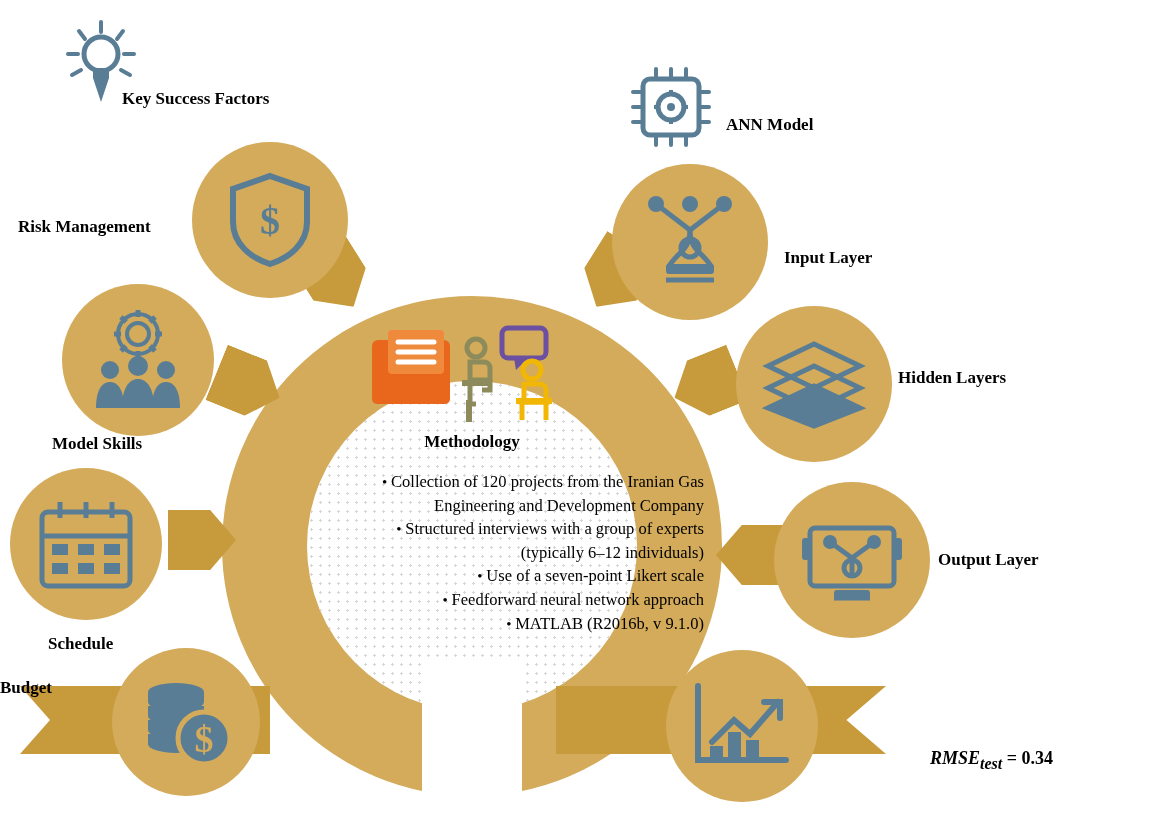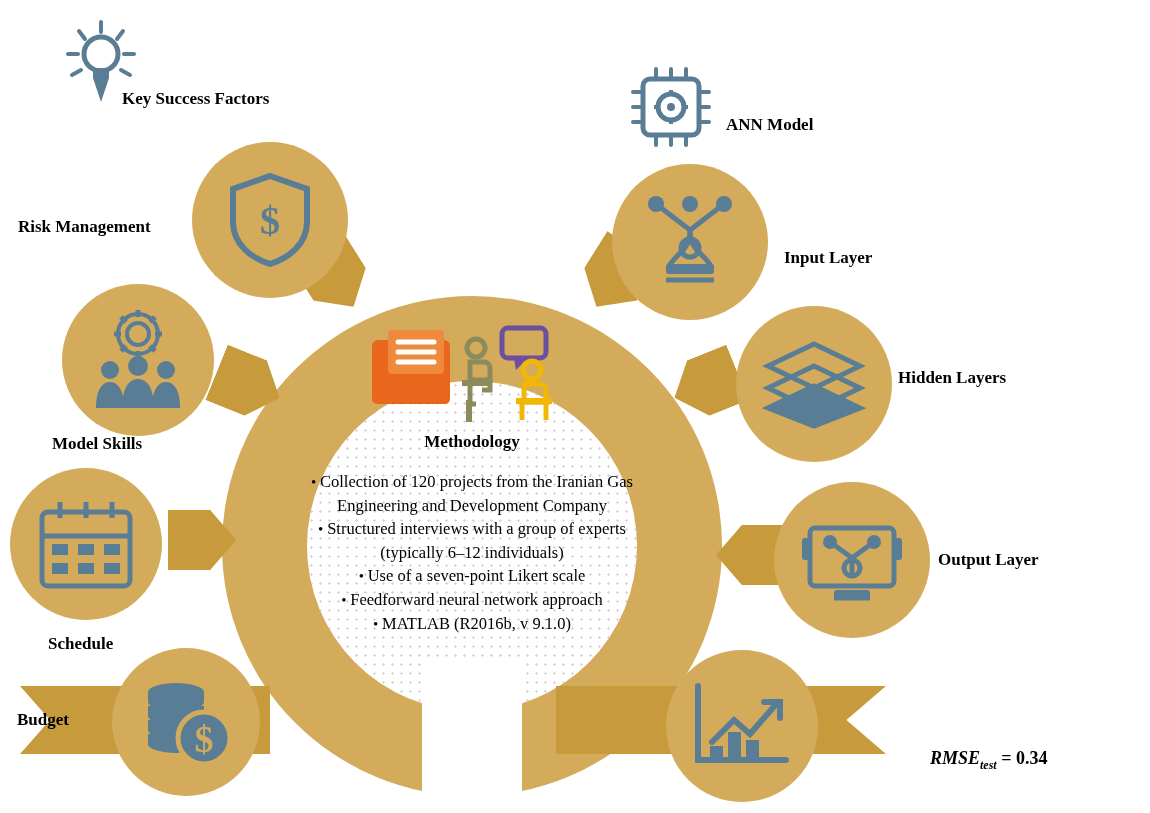--- a/index.html
+++ b/index.html
@@ -70,29 +70,29 @@
 
   
   .meth-title{
     position:absolute;left:472px;top:432px;transform:translateX(-50%);
     font-weight:bold;font-size:17px;white-space:nowrap;
   }
   .meth-list{
     position:absolute;left:240px;top:470px;width:464px;
     text-align:center;font-size:16.5px;line-height:23px;
   }
-  .meth-list div{margin:0;}
+  .meth-list div{margin:0;text-align:right;}
   .bullet{font-size:15px;}
 
   .rmse{
     position:absolute;left:930px;top:748px;
     font-size:18px;font-weight:bold;font-style:italic;
     font-family:"Liberation Serif",serif;white-space:nowrap;
   }
-  .rmse sub{font-size:12px;font-style:italic;font-family:Liberation Serif, serif;}
+  .rmse sub{font-size:16px;font-style:italic;font-family:Liberation Serif, serif;}
   .rmse .eq{font-style:normal;}
 
   svg{display:block;overflow:visible;}
 </style>
 </head>
 <body>
 
 <div class="canvas">
 
   <div class="abs" style="left:58px;top:18px;">
@@ -233,21 +233,21 @@
           <rect x="12" y="44" width="56" height="10"></rect>
           <ellipse cx="40" cy="54" rx="28" ry="9"></ellipse>
           <rect x="12" y="58" width="56" height="10"></rect>
           <ellipse cx="40" cy="68" rx="28" ry="9"></ellipse>
         </g>
         <circle cx="68" cy="62" r="26" fill="#5a7d96" stroke="#d3ab5a" stroke-width="5"></circle>
         <text x="68" y="76" font-size="38" font-family="Liberation Serif, serif" font-weight="bold" fill="#d3ab5a" text-anchor="middle">$</text>
       </svg>
     </span>
   </div>
-  <div class="lbl" style="left:0px;top:710px;padding-left:17px;">Budget</div>
+  <div class="lbl" style="left:0px;top:678px;">Budget</div>
 
   <div class="circ" style="left:612px;top:164px;width:156px;height:156px;">
     <span>
       <svg width="100" height="104" viewBox="0 0 100 104">
         <g stroke="#5a7d96" stroke-width="5" fill="none">
           <path d="M16 14 L50 40 L84 14"></path>
           <path d="M50 40 C50 62 36 62 28 78"></path>
           <path d="M50 40 C50 62 64 62 72 78"></path>
           <circle cx="50" cy="58" r="9"></circle>
           <line x1="26" y1="90" x2="74" y2="90"></line>

